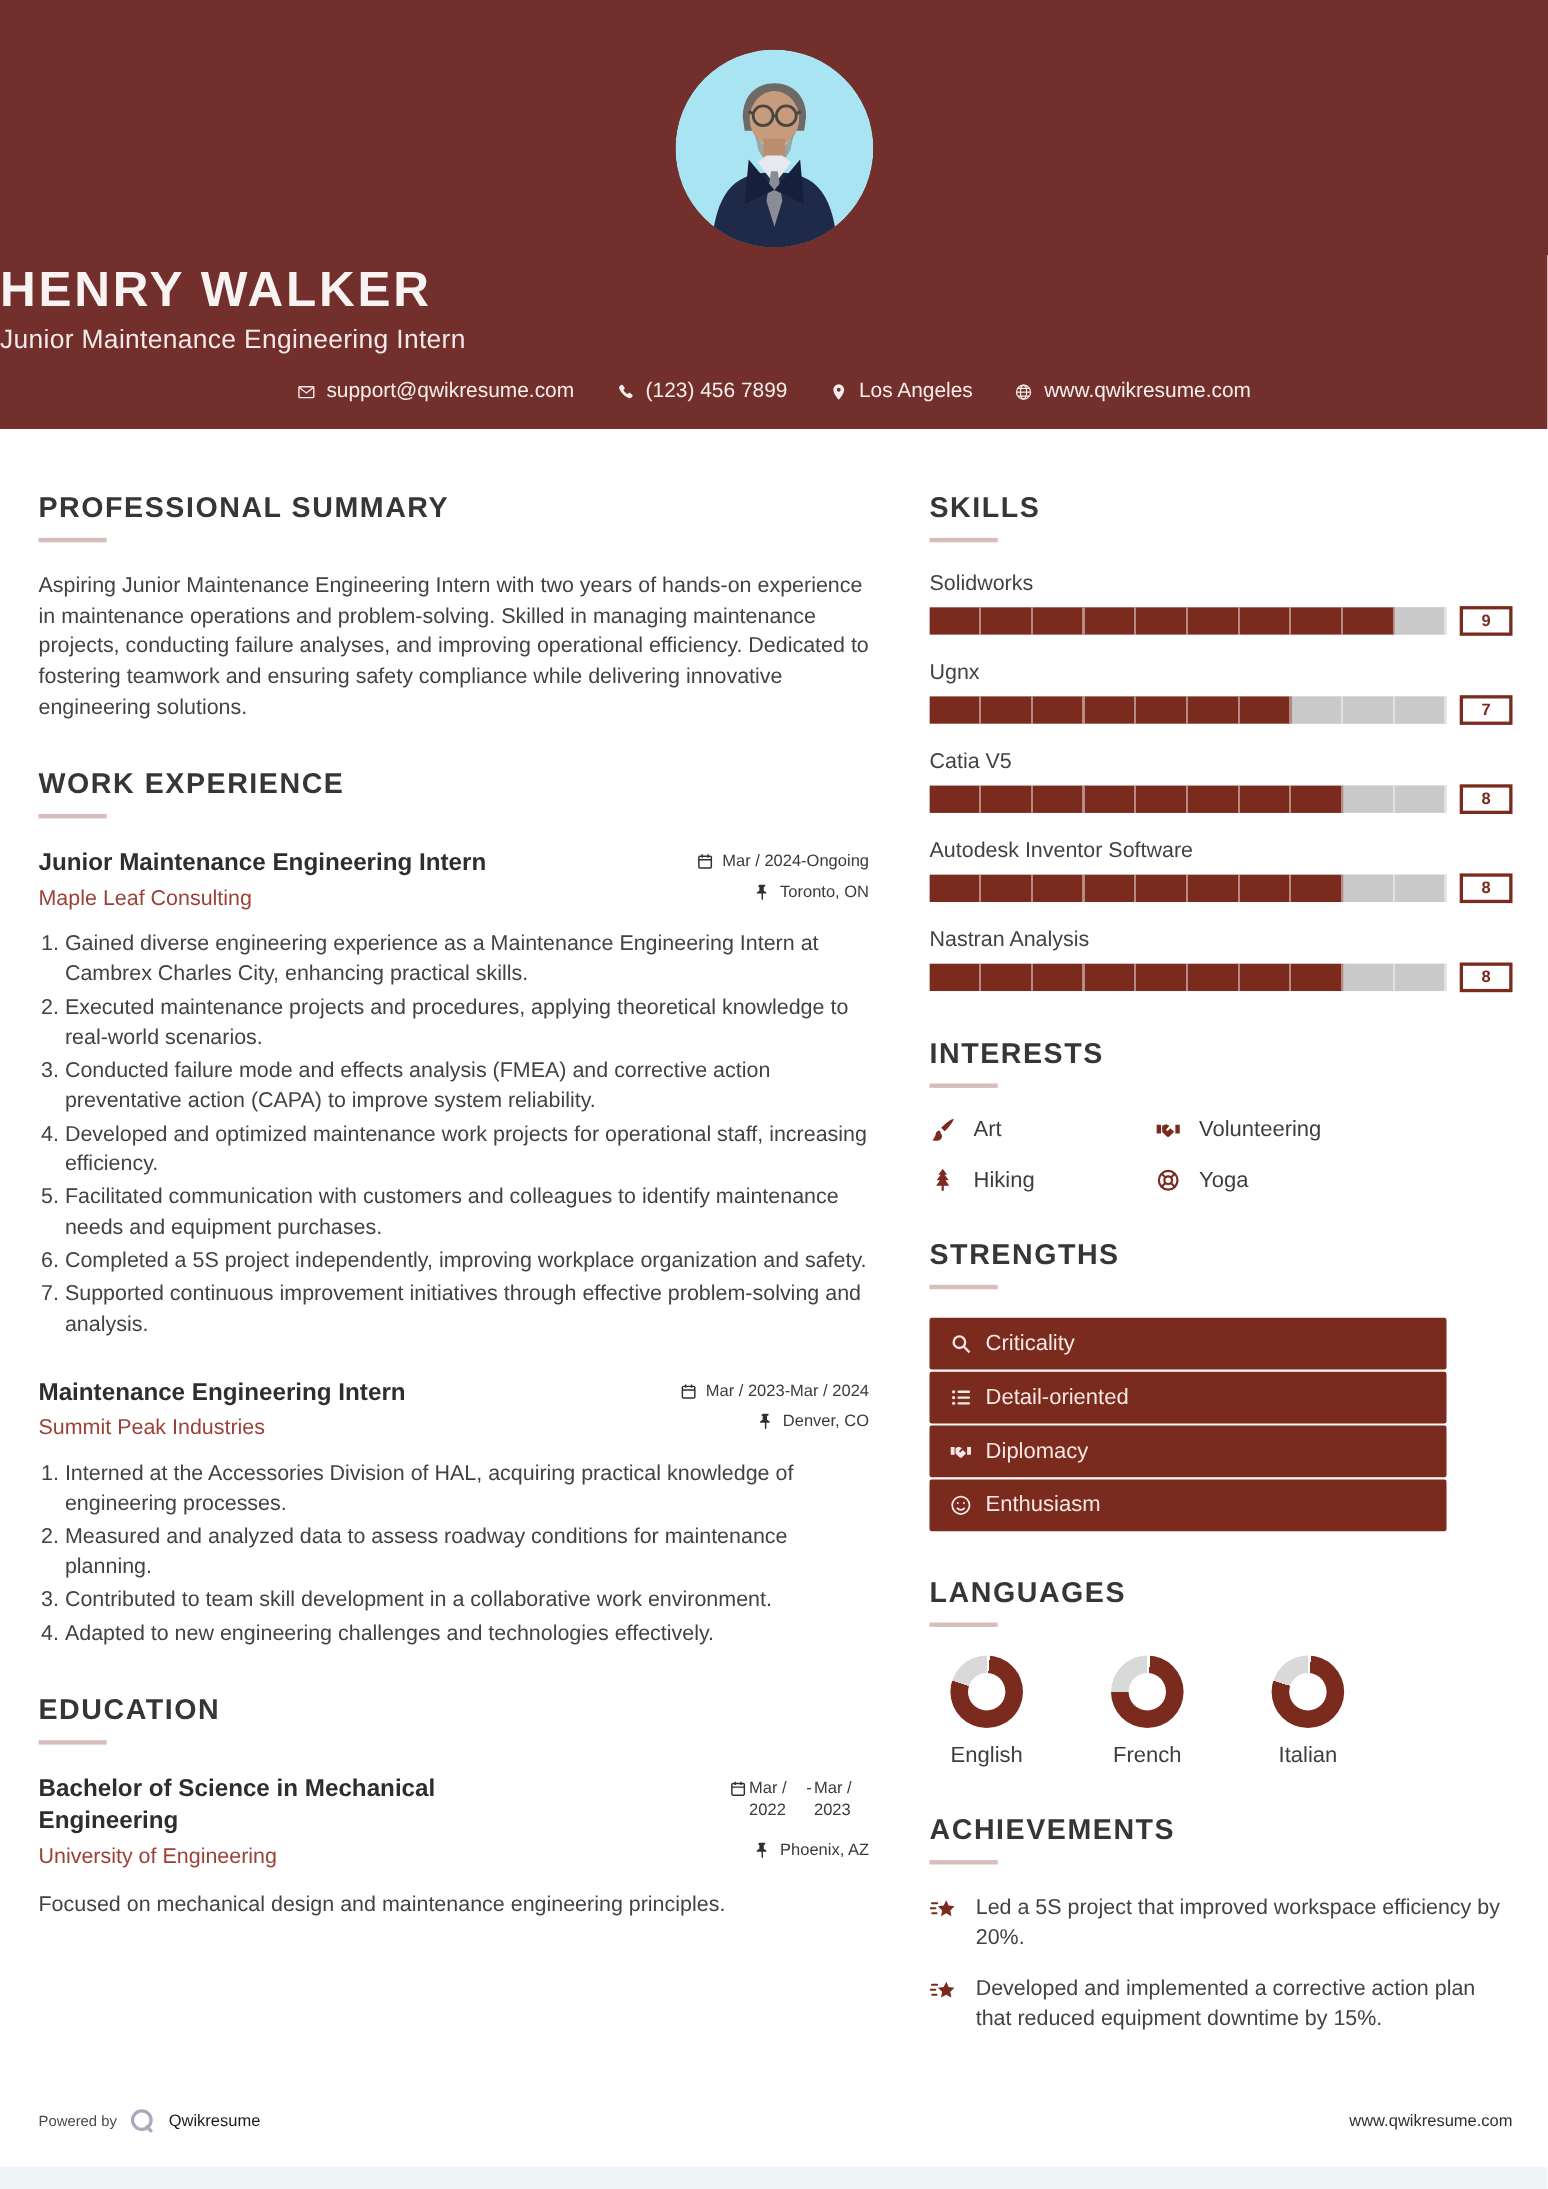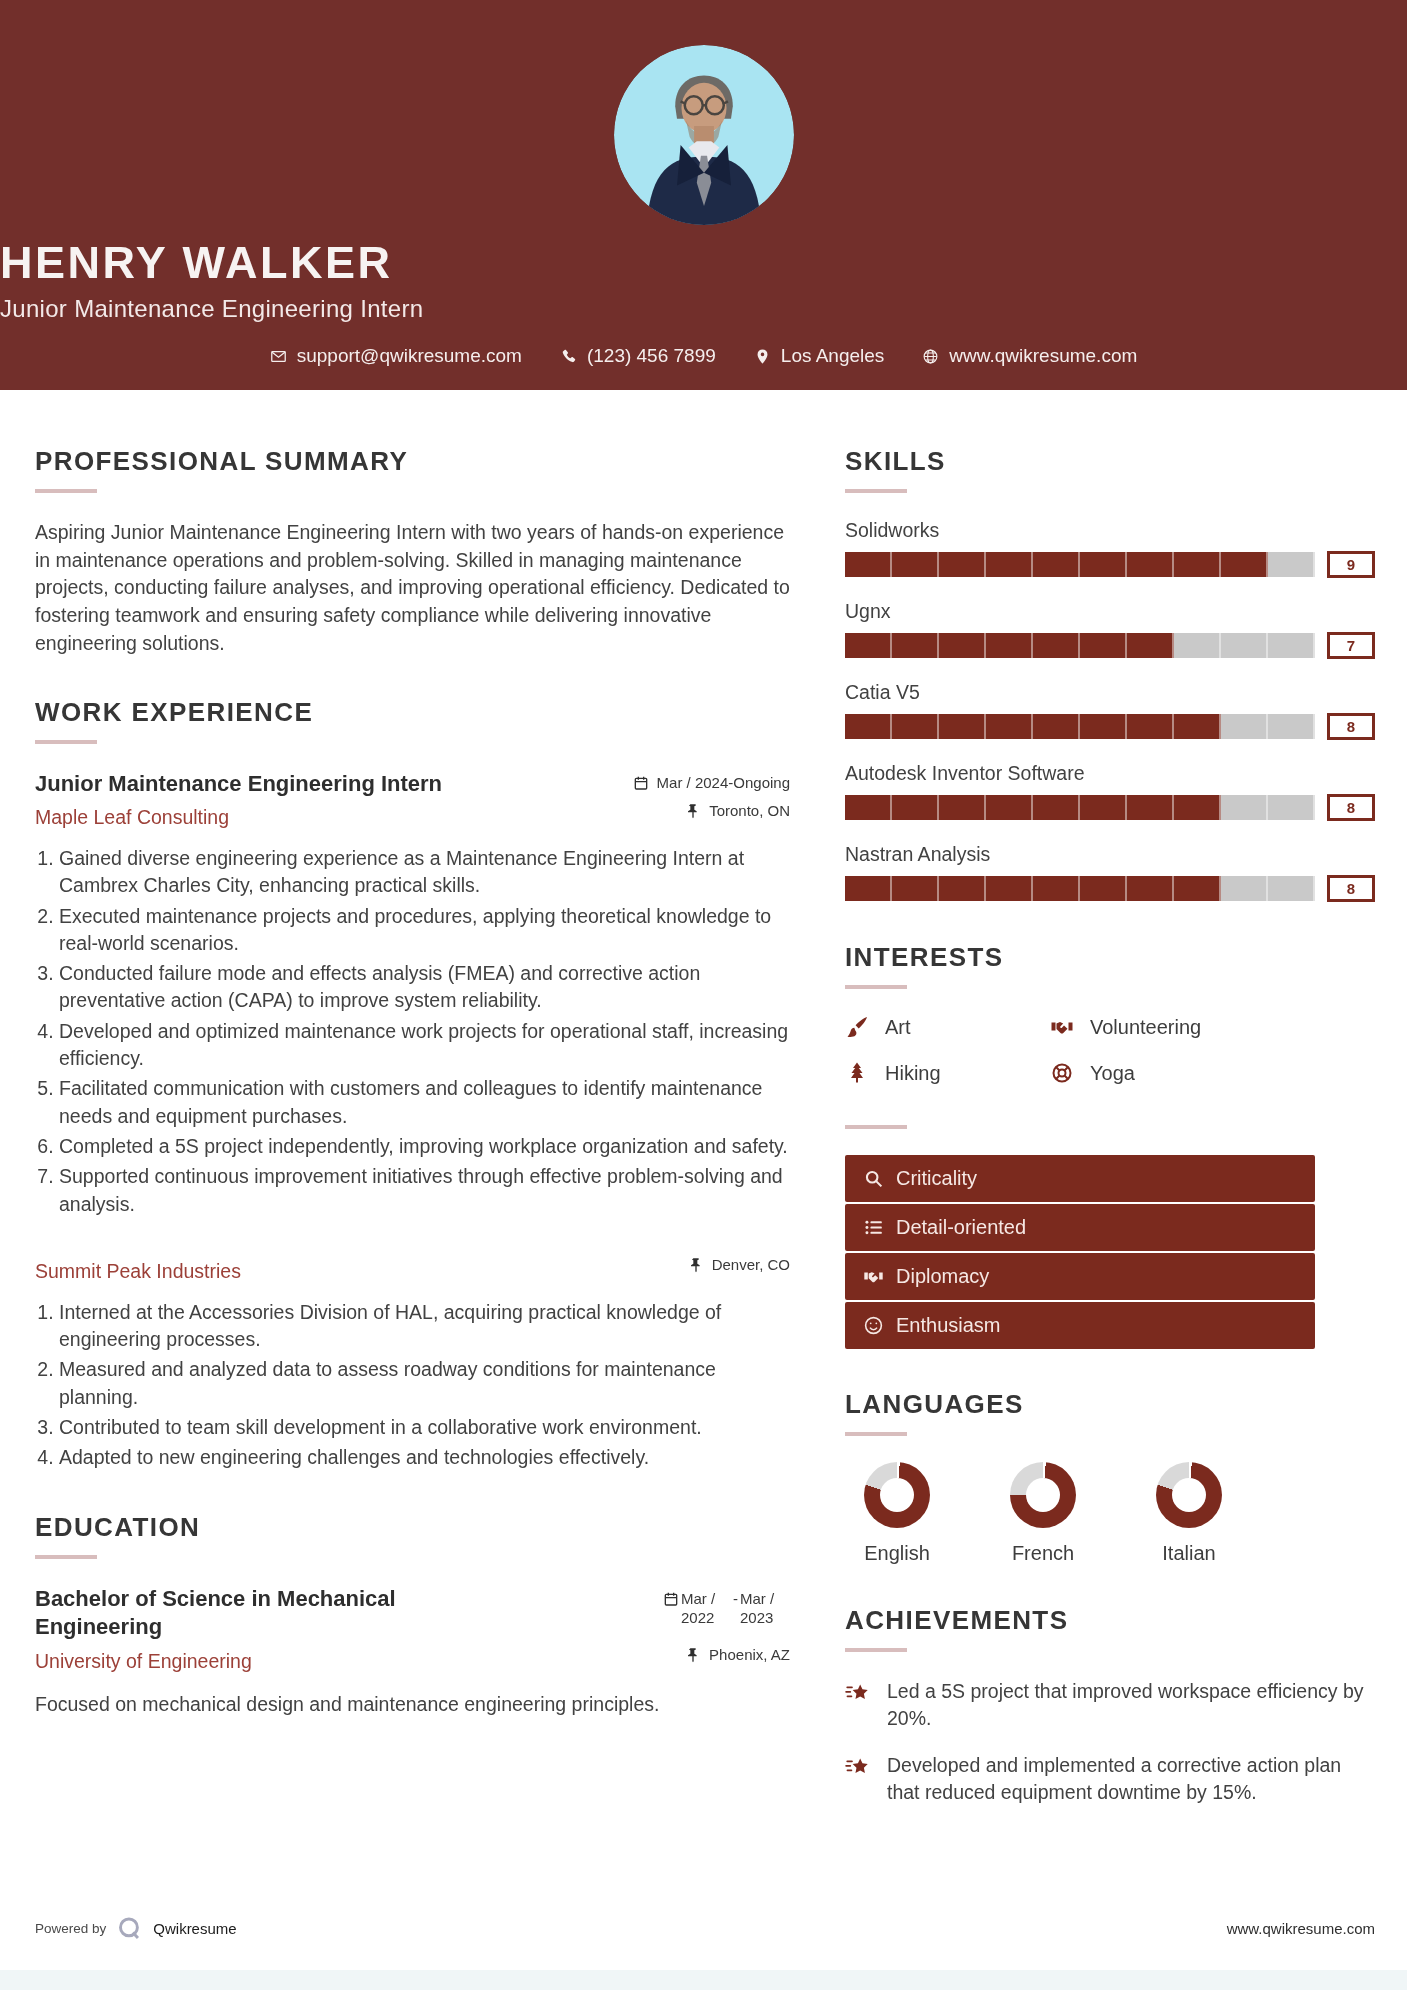--- a/index.html
+++ b/index.html
@@ -204,20 +204,32 @@
      <li>Gained diverse engineering experience as a Maintenance Engineering Intern at Cambrex Charles City, enhancing practical skills.</li>
                 <li>Executed maintenance projects and procedures, applying theoretical knowledge to real-world scenarios.</li>
                 <li>Conducted failure mode and effects analysis (FMEA) and corrective action preventative action (CAPA) to improve system reliability.</li>
                 <li>Developed and optimized maintenance work projects for operational staff, increasing efficiency.</li>
                 <li>Facilitated communication with customers and colleagues to identify maintenance needs and equipment purchases.</li>
                 <li>Completed a 5S project independently, improving workplace organization and safety.</li>
                 <li>Supported continuous improvement initiatives through effective problem-solving and analysis.</li>
    </ol>
  </article>
  <article class="job">
+   <div class="job-head">
+     <h3 class="job-title">Maintenance Engineering Intern</h3>
+     <div class="meta">
+                  <span class="icn ">
+                    <svg viewBox="0 0 24 24" fill="none" stroke="currentColor" stroke-width="2">
+                      <rect x="3.5" y="5" width="17" height="16" rx="1.5"></rect>
+                      <path d="M3.5 10h17M8 2.5V7M16 2.5V7"></path>
+                    </svg>
+                  </span>
+                  <span>Mar / 2023-Mar / 2024</span>
+                </div>
+   </div>
    <div class="job-sub">
      <div class="company">Summit Peak Industries</div>
      <div class="meta">
                   <span class="icn ">
                     <svg viewBox="0 0 24 24" fill="currentColor">
                       <path d="M8 2h8v2l-2 1v5l3.5 2.5V14H13v7.5L12 23l-1-1.5V14H4.5v-1.5L8 10V5L6 4z"></path>
                     </svg>
                   </span>
                   <span>Denver, CO</span>
                 </div>
@@ -353,20 +365,21 @@
                   <circle cx="12" cy="12" r="3.5"></circle>
                   <path d="M6 6l3.5 3.5M18 6l-3.5 3.5M6 18l3.5-3.5M18 18l-3.5-3.5"></path>
                 </svg>
               </span>
               <span>Yoga</span>
  </div>
           </div>
       </section>
 
       <section>
+        <h2 class="sec">STRENGTHS</h2>
         <div class="sec-rule"></div>
         <div id="strengths-list" class="strengths">
  <div class="strength-chip">
    <span class="icn ">
                 <svg viewBox="0 0 24 24" fill="none" stroke="currentColor" stroke-width="2.4">
                   <circle cx="10.5" cy="10.5" r="6"></circle>
                   <path d="M15 15l6 6"></path>
                 </svg>
               </span>
               <span>Criticality</span>

